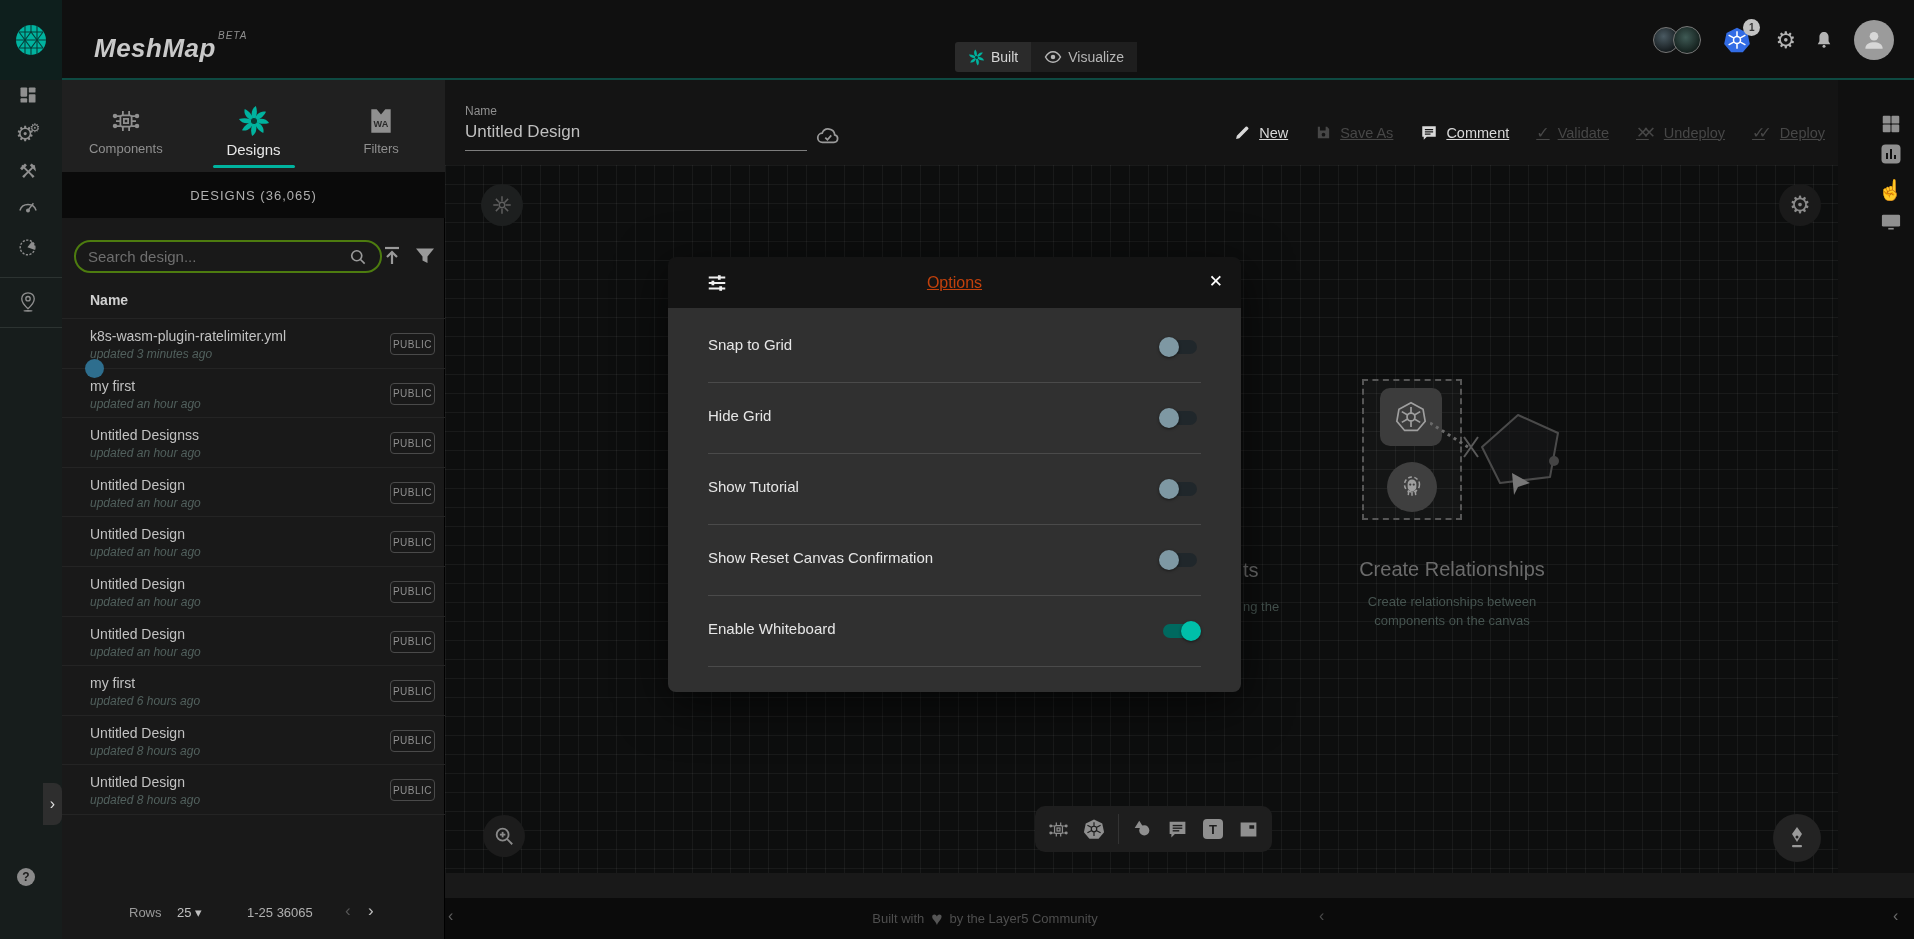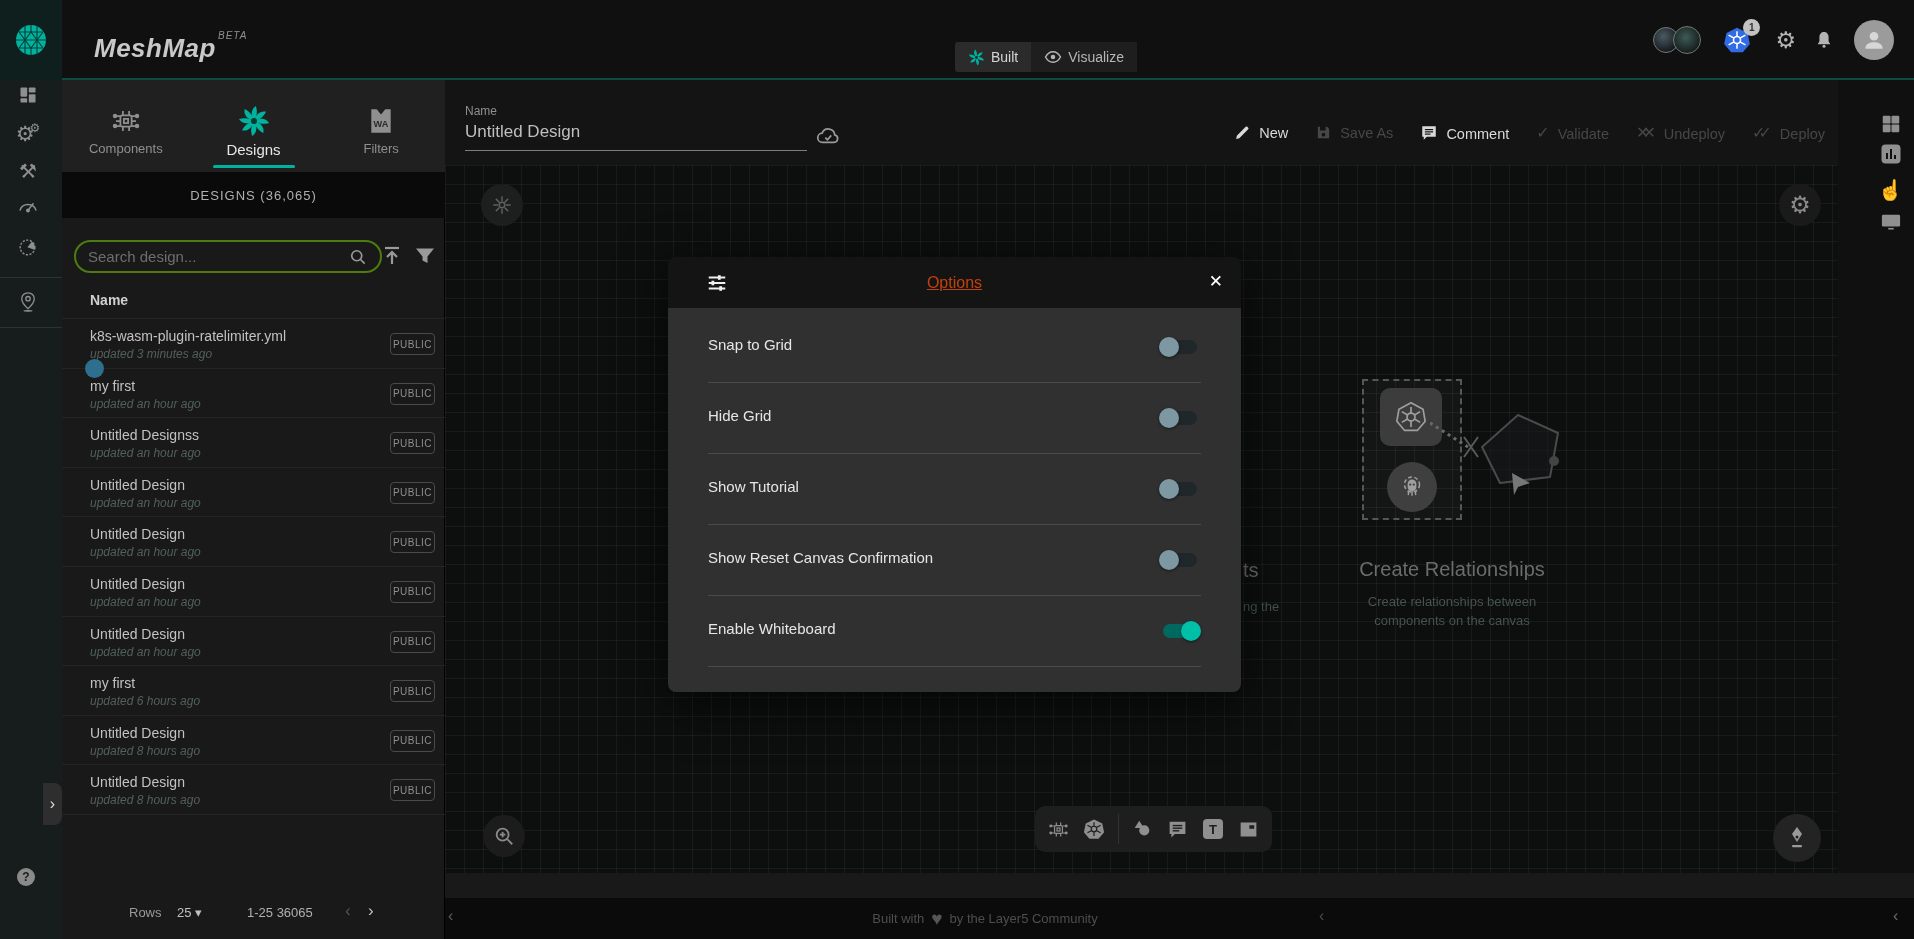--- a/index.html
+++ b/index.html
@@ -60,21 +60,21 @@
   .canvas { position:absolute; left:445px; top:80px; width:1469px; height:859px; background:#141414; }
   .grid { position:absolute; left:0; top:85px; width:1393px; height:708px; background-color:#0D0E0E;
     background-image:linear-gradient(rgba(255,255,255,.05) 1px, transparent 1px),linear-gradient(90deg, rgba(255,255,255,.05) 1px, transparent 1px);
     background-size:19px 19px; }
   .right-strip { position:absolute; left:1393px; top:0; width:76px; height:793px; background:#101010; }
   .rr-ic { position:absolute; left:1434px; width:24px; height:24px; color:#8f8f8f; cursor:pointer; display:flex; align-items:center; justify-content:center; font-size:20px; }
   .name-label { position:absolute; left:20px; top:24px; font-size:12px; color:#8f8f8f; }
   .name-input { position:absolute; left:20px; top:42px; width:342px; background:transparent; border:none; border-bottom:1px solid #7d7d7d; outline:none; color:#bfbfbf; font-size:17px; padding-bottom:8px; font-family:"Liberation Sans",sans-serif; }
   .cloud-ic { position:absolute; left:370px; top:44px; width:26px; height:26px; color:#9a9a9a; }
   .actions { position:absolute; right:89px; top:43px; display:flex; gap:27px; align-items:center; }
-  .action { display:flex; align-items:flex-end; gap:8px; font-size:14.5px; color:#d9d9d9; cursor:pointer; white-space:nowrap; }
+  .action { display:flex; align-items:center; gap:8px; font-size:14.5px; color:#d9d9d9; cursor:pointer; white-space:nowrap;text-decoration:underline; }
   .action .a-ic { display:flex; align-items:center; font-size:16px; }
   .action.disabled { color:#474747; cursor:default; }
   .corner-btn { position:absolute; width:42px; height:42px; border-radius:50%; background:#1d1f1f; display:flex; align-items:center; justify-content:center; color:#6a6a6a; cursor:pointer; }
   .pill { position:absolute; left:590px; top:726px; width:237px; height:46px; background:#1e1e1e; border-radius:10px; display:flex; align-items:center; justify-content:space-evenly; color:#8f8f8f; }
   .pill .p-ic { width:24px; height:24px; display:flex; align-items:center; justify-content:center; cursor:pointer; font-size:17px; }
   .pill .p-div { width:1px; height:30px; background:#333; }
   .t-square { width:20px; height:20px; background:#8f8f8f; color:#1e1e1e; border-radius:4px; font-weight:bold; font-size:13px; display:flex; align-items:center; justify-content:center; }
   .dashed-box { position:absolute; left:917px; top:299px; width:100px; height:141px; border:2px dashed #565656; background:rgba(255,255,255,.03); }
   .k8s-tile { position:absolute; left:935px; top:308px; width:62px; height:58px; background:#3c3c3c; border-radius:10px; display:flex; align-items:center; justify-content:center; color:#9f9f9f; }
   .squid-tile { position:absolute; left:942px; top:382px; width:50px; height:50px; background:#3f3f3f; border-radius:50%; display:flex; align-items:center; justify-content:center; color:#9f9f9f; }

